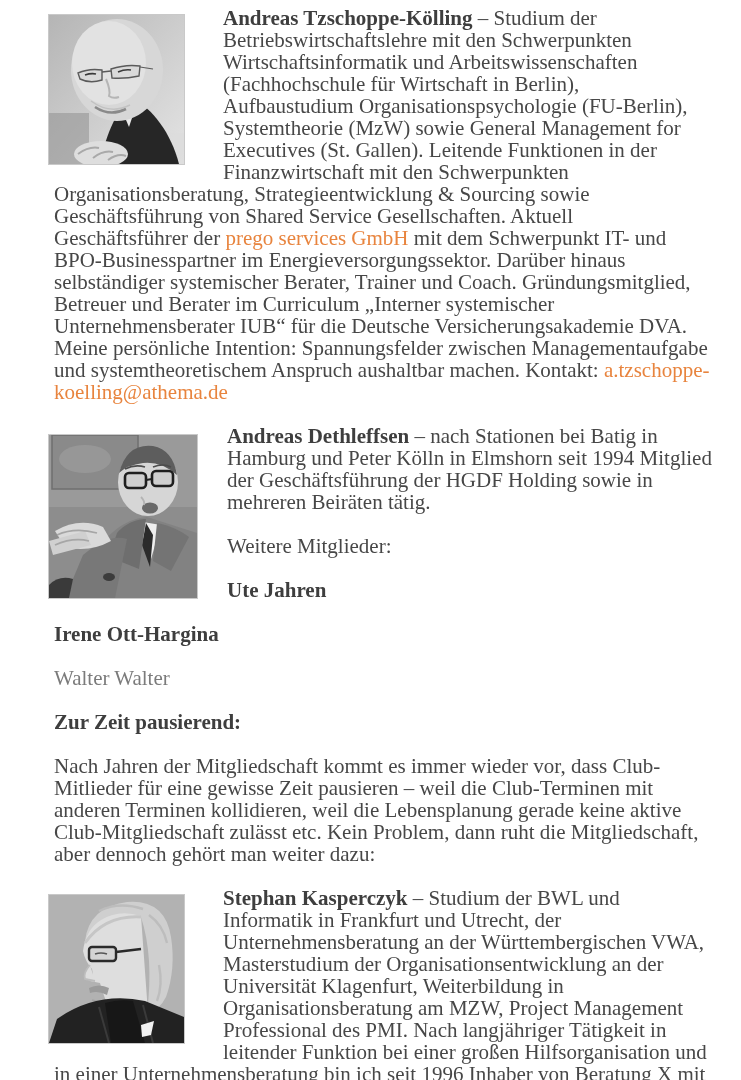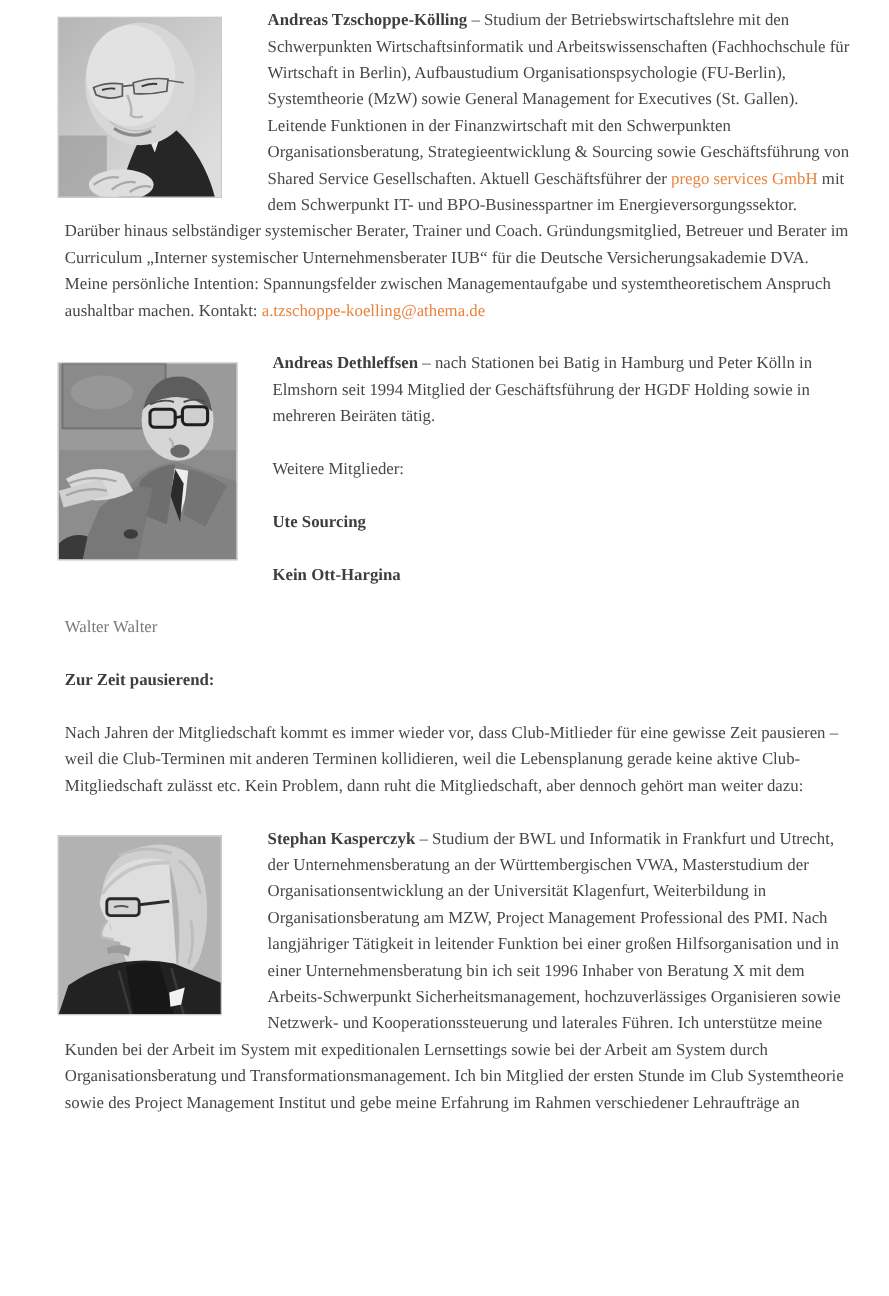--- a/index.html
+++ b/index.html
@@ -1,20 +1,20 @@
 <!DOCTYPE html>
 <html lang="de"><head>
 <meta charset="utf-8">
 <style>
   html,body{margin:0;padding:0;background:#ffffff;}
   .page{
     width:741px;height:1080px;box-sizing:border-box;overflow:hidden;
     padding:7px 29px 0 54px;background:#ffffff;
     font-family:"Liberation Serif","DejaVu Serif",serif;
-    font-size:14px;line-height:22px;color:#474747;
+    font-size:21px;line-height:22px;color:#474747;
   }
   p{margin:0 0 22px 0;}
   strong{font-weight:bold;color:#3e3e3e;}
   .name-line{font-weight:bold;color:#3e3e3e;}
   .muted{color:#7b7b7b;font-weight:normal;}
   a.link{color:#e8843e;text-decoration:none;}
   .photo{float:left;border:1px solid #c9c9c9;background:#d9d9d9;}
   .photo svg{display:block;}
   .photo-1{margin:7px 38px 15px -6px;}
   .photo-2{margin:9px 29px 15px -6px;}
@@ -84,23 +84,23 @@
         <ellipse cx="60" cy="142" rx="6" ry="4" fill="#3c3c3c"></ellipse>
         <path d="M0 150 Q10 140 24 144 L20 163 L0 163 Z" fill="#3a3a3a"></path>
       </svg>
     </span>
     <strong>Andreas Dethleffsen</strong><span> – nach Stationen bei Batig in Hamburg und Peter Kölln in Elmshorn seit 1994 Mitglied der Geschäftsführung der HGDF Holding sowie in mehreren Beiräten tätig.</span>
   </p>
 
 
   <p>Weitere Mitglieder:</p>
 
-  <p class="name-line">Ute Sourcing</p>
+  <p class="name-line">Ute Jahren</p>
 
-  <p class="name-line">Kein Ott-Hargina</p>
+  <p class="name-line">Irene Ott-Hargina</p>
 
 
   <p class="muted">Walter Walter</p>
 
   <p class="name-line">Zur Zeit pausierend:</p>
 
   <p>Nach Jahren der Mitgliedschaft kommt es immer wieder vor, dass Club-Mitlieder für eine gewisse Zeit pausieren – weil die Club-Terminen mit anderen Terminen kollidieren, weil die Lebensplanung gerade keine aktive Club-Mitgliedschaft zulässt etc. Kein Problem, dann ruht die Mitgliedschaft, aber dennoch gehört man weiter dazu:</p>
 
   <p>
     <span class="photo photo-3" role="img" aria-label="Schwarz-Weiß-Porträt: Mann im Profil mit grauem Haar, Brille und Schnurrbart, schwarzes Jackett">

